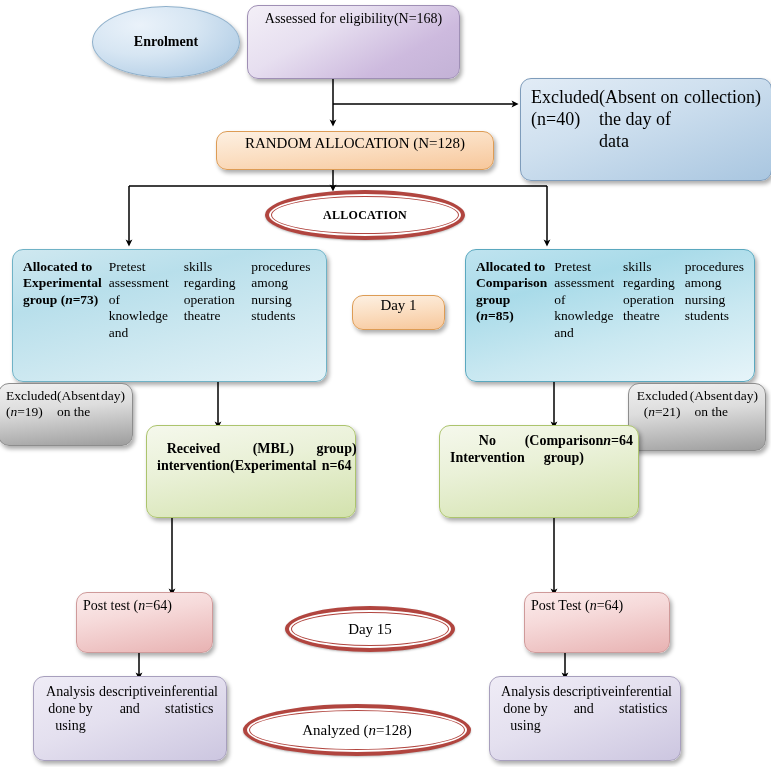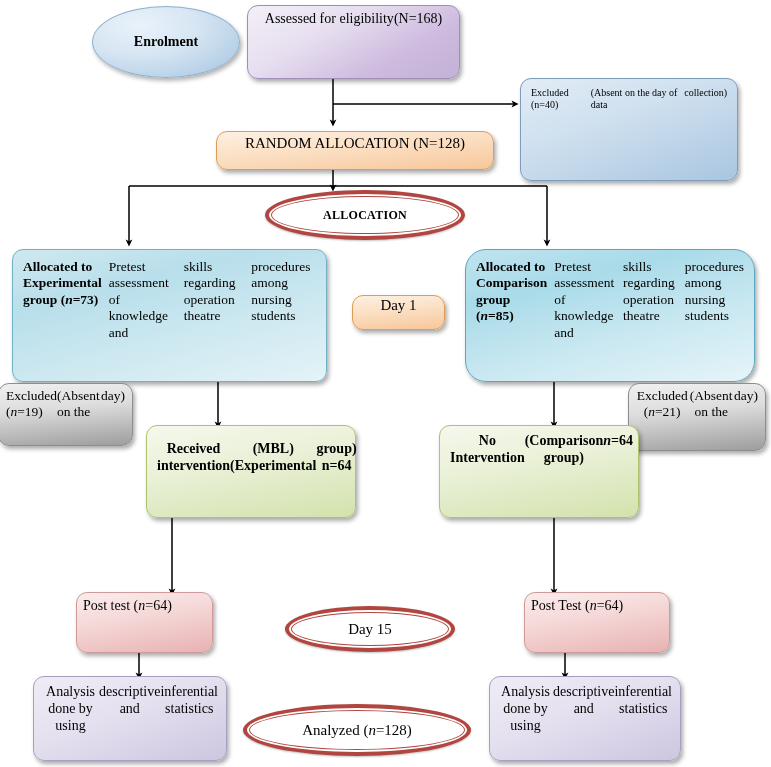--- a/index.html
+++ b/index.html
@@ -150,42 +150,42 @@
 
   <div class="ellipse ell-blue" style="left:92px;top:6px;width:148px;height:72px;">
     <span class="b ctr" style="font-size:14px;">Enrolment</span>
   </div>
 
   <div class="node rrect fill-purple ctr" style="left:247px;top:5px;width:213px;height:74px;font-size:14px;padding:4px 8px;">
     <span class="ln">Assessed for eligibility</span>
     <span class="ln">(N=168)</span>
   </div>
 
-  <div class="node rrect fill-blue lft" style="left:520px;top:78px;width:218px;height:103px;font-size:10px;padding:8px 10px;justify-content:flex-start;">
+  <div class="node rrect fill-blue lft" style="left:520px;top:78px;width:252px;height:103px;font-size:18px;padding:8px 10px;justify-content:flex-start;">
     <span class="ln">Excluded (n=40)</span>
     <span class="ln">(Absent on the day of data</span>
     <span class="ln">collection)</span>
   </div>
 
   <div class="node rrect fill-orange ctr" style="left:216px;top:131px;width:278px;height:39px;font-size:15px;padding:2px 8px;">
     <span class="ln">RANDOM ALLOCATION (N=128)</span>
   </div>
 
   <div class="ellipse ell-ring" style="left:265px;top:190px;width:200px;height:50px;">
     <span class="lbl b ctr" style="font-size:12px;letter-spacing:.3px;">ALLOCATION</span>
   </div>
 
   <div class="node rrect fill-cyan lft" style="left:12px;top:249px;width:315px;height:133px;font-size:13.5px;padding:9px 10px;justify-content:flex-start;">
     <span class="ln b"><span>Allocated to Experimental group (</span><span class="it">n</span><span>=73)</span></span>
     <span class="ln" style="padding-left:7px;">Pretest assessment of knowledge and</span>
     <span class="ln" style="padding-left:7px;">skills regarding operation theatre</span>
     <span class="ln" style="padding-left:7px;">procedures among nursing students</span>
   </div>
 
-  <div class="node rrect fill-cyan2 lft" style="left:465px;top:249px;width:290px;height:133px;font-size:13.5px;padding:9px 10px;justify-content:flex-start;border-radius:21px;">
+  <div class="node rrect fill-cyan2 lft" style="left:465px;top:249px;width:290px;height:133px;font-size:13.5px;padding:9px 10px;justify-content:flex-start;">
     <span class="ln b"><span>Allocated to Comparison group (</span><span class="it">n</span><span>=85)</span></span>
     <span class="ln" style="padding-left:7px;">Pretest assessment of knowledge and</span>
     <span class="ln" style="padding-left:7px;">skills regarding operation theatre</span>
     <span class="ln" style="padding-left:7px;">procedures among nursing students</span>
   </div>
 
   <div class="node rrect fill-orange ctr" style="left:352px;top:295px;width:93px;height:35px;font-size:15px;">
     <span class="ln">Day 1</span>
   </div>
 

